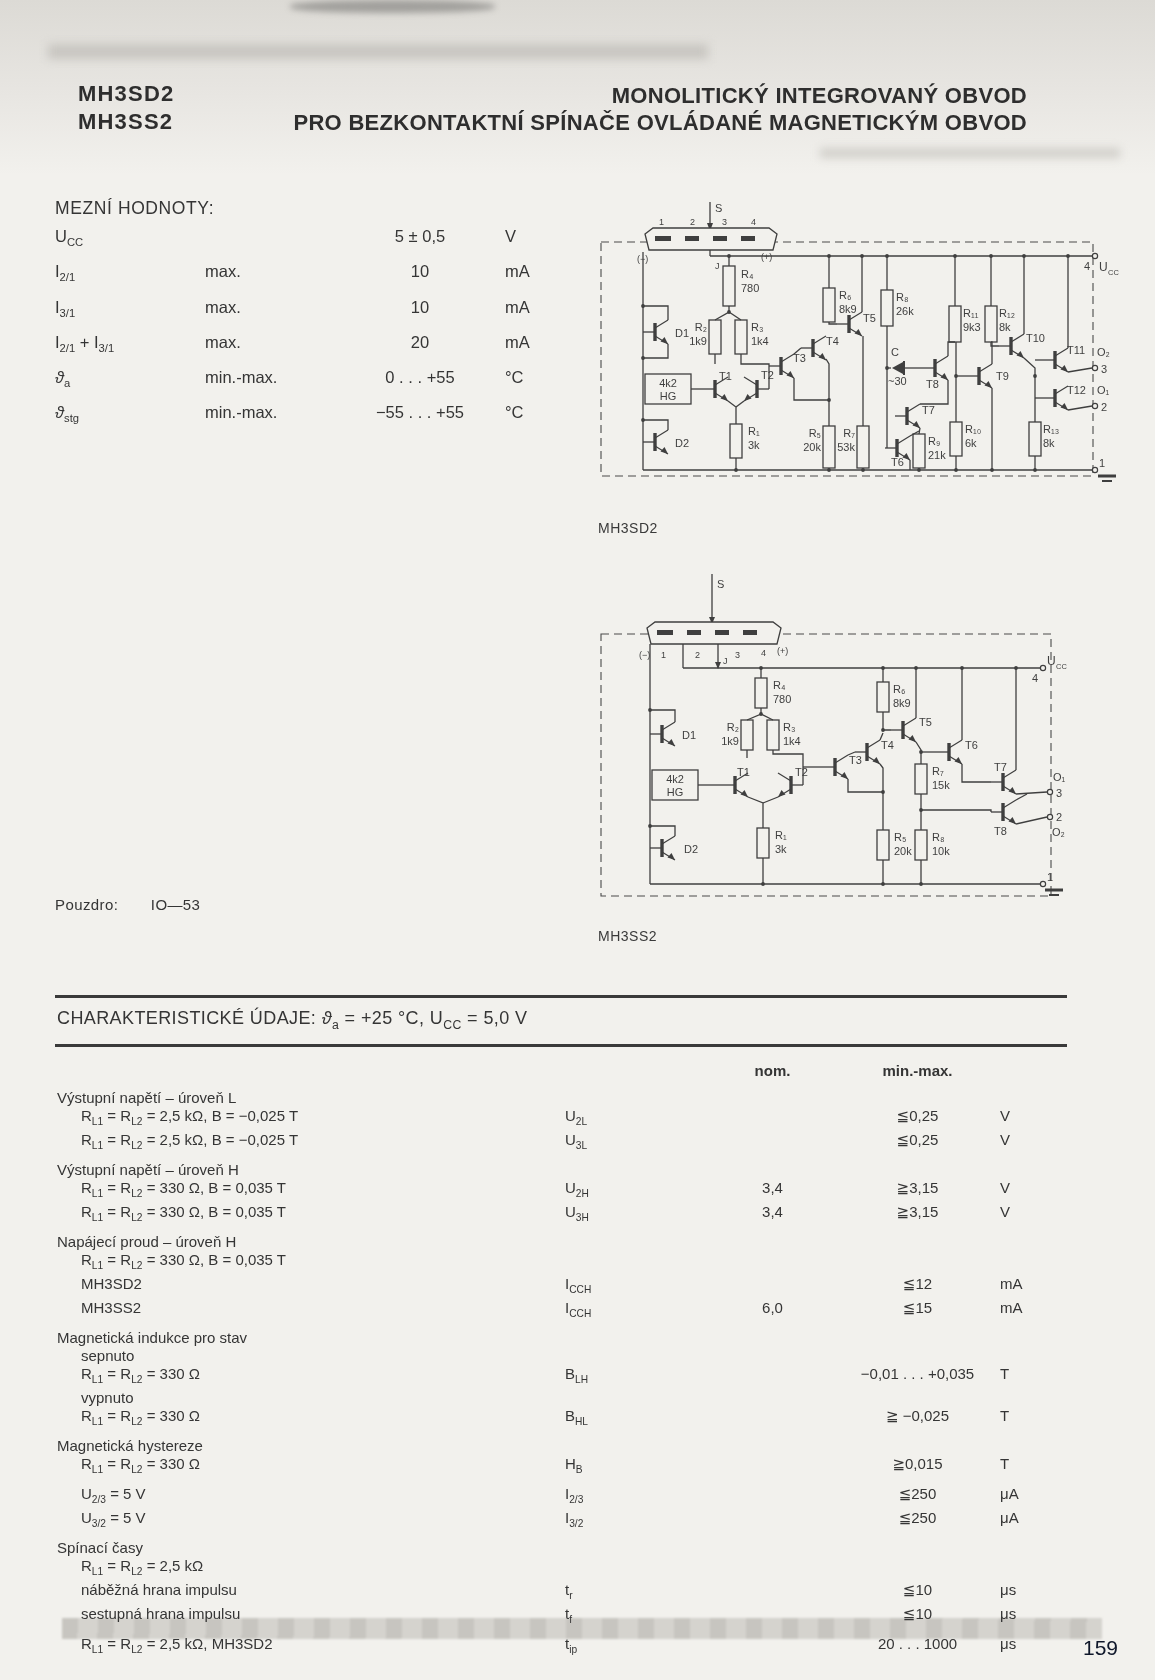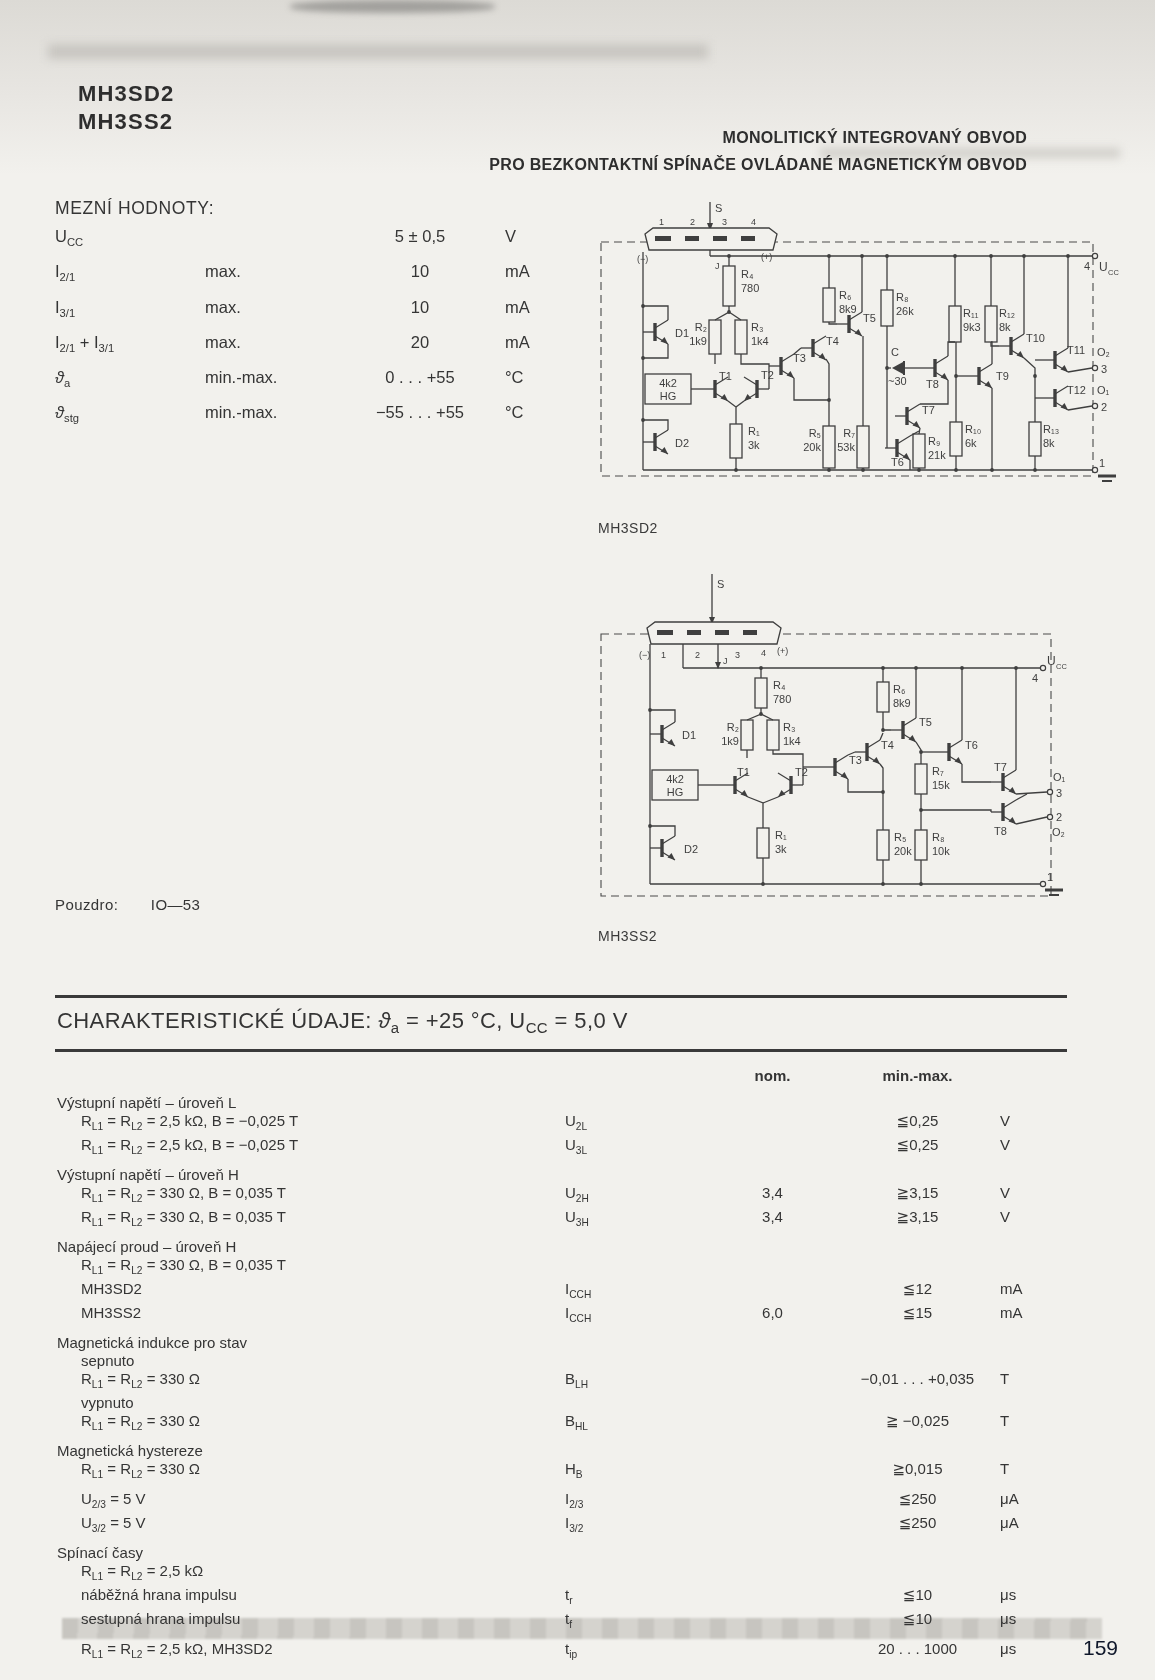--- a/index.html
+++ b/index.html
@@ -11,22 +11,22 @@
   .wash-top{position:absolute;left:0;top:0;width:1155px;height:175px;
     background:linear-gradient(180deg,#dcdad5 0%,#e8e6e2 55%,#f2f1ed 100%);}
   .smudge1{position:absolute;left:290px;top:0;width:205px;height:13px;background:#8d8c89;filter:blur(3px);opacity:.75;border-radius:45%;}
   .smudge2{position:absolute;left:48px;top:44px;width:660px;height:15px;background:#c8c6c1;filter:blur(5px);}
   .smudge3{position:absolute;left:820px;top:148px;width:300px;height:10px;background:#d2d0cb;filter:blur(4px);}
   .band-bottom{position:absolute;left:62px;top:1618px;width:1040px;height:21px;
     background:repeating-linear-gradient(92deg,#c3c1bc 0 16px,#d2d0cb 16px 36px);filter:blur(1px);opacity:.9;}
 
   .part-numbers{position:absolute;left:78px;top:80px;font-size:22px;font-weight:bold;
     color:#2e2e2e;line-height:28px;letter-spacing:1.2px;}
-  .main-title{position:absolute;right:128px;top:82px;text-align:right;font-size:16px;
-    font-weight:bold;color:#2e2e2e;line-height:27px;letter-spacing:.3px;margin-top:42px;}
+  .main-title{position:absolute;right:128px;top:82px;text-align:right;font-size:22px;
+    font-weight:bold;color:#2e2e2e;line-height:27px;letter-spacing:.3px;}
 
   .limits{position:absolute;left:55px;top:198px;width:545px;font-size:16.5px;}
   .limits-title{font-size:17.5px;letter-spacing:.6px;margin-bottom:3px;}
   .lim-row{display:grid;grid-template-columns:150px 130px 170px 60px;line-height:29px;}
   .lim-row .c3{text-align:center;}
   sub{font-size:68%;}
 
   .pouzdro{position:absolute;left:55px;top:896px;font-size:15px;letter-spacing:.4px;}
   .pouzdro .val{margin-left:28px;}
 
@@ -46,21 +46,21 @@
   svg .pin{fill:#f2f1ed;stroke:#3f3f3f;stroke-width:1.2;}
   svg .pad{fill:#3f3f3f;stroke:none;}
   svg .fillshape{fill:#3f3f3f;stroke:none;}
   svg .bb{stroke-width:3.4;}
   svg .thick{stroke-width:3;}
   svg .mid{stroke-width:2;}
   svg polygon.bar{fill:#f2f1ed;}
 
   .char{position:absolute;left:55px;top:993px;width:1012px;font-size:15px;}
   .rule{height:2px;background:#3a3a3a;border-bottom:1.6px solid #3a3a3a;padding-top:1.6px;background-clip:content-box;}
-  .char-title{padding:10px 0 11px 2px;font-size:22px;letter-spacing:.4px;}
+  .char-title{padding:10px 0 11px 2px;font-size:18px;letter-spacing:.4px;}
   .ch-cols{display:grid;grid-template-columns:510px 145px 125px 165px 65px;font-weight:bold;margin-top:15px;font-size:15px;}
   .ch-cols .c-nom,.ch-cols .c-mm{text-align:center;}
   .ch-rows{margin-top:10px;}
   .ch-row{display:grid;grid-template-columns:510px 145px 125px 165px 65px;line-height:18px;}
   .ch-head{margin-top:6px;}
   .ch-row .c-cond{padding-left:2px;}
   .ch-row.ind .c-cond{padding-left:26px;}
   .ch-row .c-nom,.ch-row .c-mm{text-align:center;}
 
   .pagenum{position:absolute;left:1083px;top:1636px;font-size:21px;color:#0f172a;}

